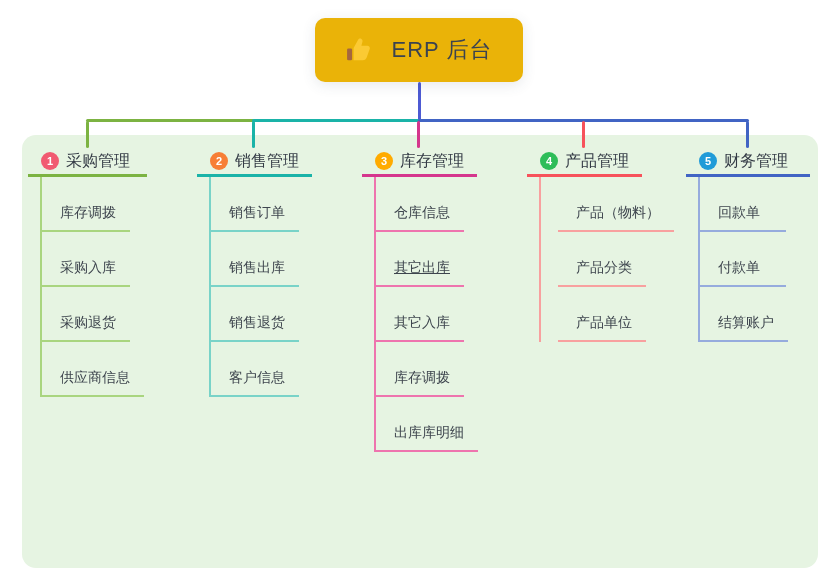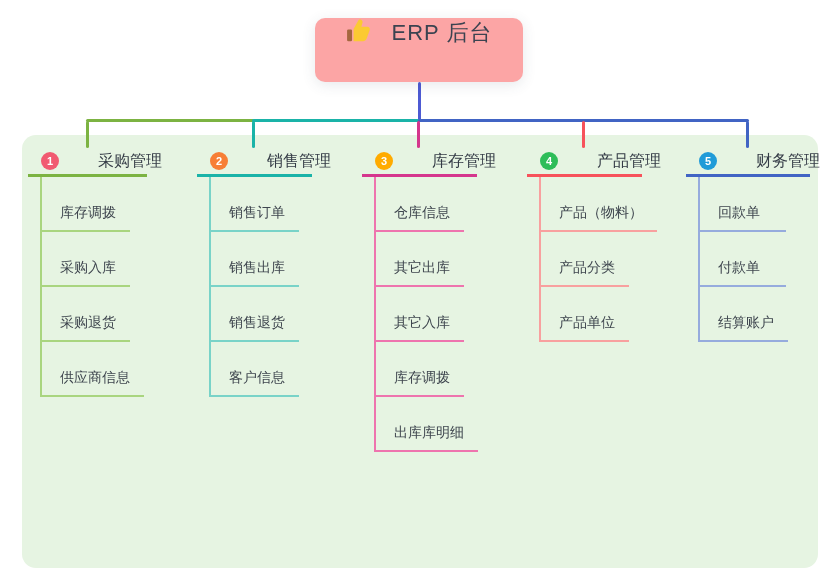--- a/index.html
+++ b/index.html
@@ -6,23 +6,23 @@
   html, body { width: 839px; height: 588px; background: #ffffff; overflow: hidden; }
   body { position: relative; font-family: "Liberation Sans", "DejaVu Sans", sans-serif; }
 
   .panel {
     position: absolute; left: 22px; top: 135px; width: 796px; height: 433px;
     background: #e6f4e2; border-radius: 14px;
   }
 
   .title-box {
     position: absolute; left: 315px; top: 18px; width: 208px; height: 64px;
-    background: #fca5a5; border-radius: 10px;
+    background: #eab308; border-radius: 10px;
     box-shadow: 0 3px 14px rgba(60,70,90,0.12);
-    display: flex; justify-content: center; gap: 20px;
+    display: flex; align-items: center; justify-content: center; gap: 20px;
     cursor: default; z-index: 3;
   }
   .title-box .title-text {
     font-size: 22px; font-weight: 500; color: #3b4350; letter-spacing: 1px;
   }
   .thumb-icon { width: 26px; height: 26px; display: inline-block; }
 
   .line { position: absolute; border-radius: 2px; }
   .v-root   { left: 418px; top: 82px;  width: 3px;  height: 40px; }
   .bus-a    { left: 86px;  top: 119px; width: 168px; height: 3px; }
@@ -41,21 +41,21 @@
 
   .branch-head {
     height: 29px; display: flex; align-items: center; gap: 7px;
     padding-left: 13px; border-bottom: 3px solid #999; cursor: pointer;
   }
   .badge {
     width: 18px; height: 18px; border-radius: 50%; flex: 0 0 18px;
     display: flex; align-items: center; justify-content: center;
     color: #ffffff; font-size: 11px; font-weight: bold; line-height: 1;
   }
-  .branch-label { font-size: 16px; font-weight: 500; color: #343b46; white-space: nowrap; margin-left: 32px; }
+  .branch-label { font-size: 16px; font-weight: 500; color: #343b46; white-space: nowrap; }
 
   .branch-children {
     margin-left: 12px; width: max-content;
     border-left: 2px solid #ccc;
   }
   .child {
     height: 55px; width: max-content; min-width: 86px;
     display: flex; align-items: flex-end;
     padding: 0 14px 8px 18px;
     border-bottom: 2px solid #ccc;
@@ -114,33 +114,33 @@
     </div>
 </div>
 
 <div class="branch branch-2">
   <div class="branch-head" style="border-bottom-color: rgb(213, 54, 141);">
     <span class="badge" style="background: rgb(255, 171, 0);">3</span>
     <span class="branch-label">库存管理</span>
   </div>
   <div class="branch-children" style="border-left-color: rgb(238, 116, 174);">
       <div class="child" style="border-bottom-color: rgb(238, 116, 174);">仓库信息</div>
-      <div class="child" style="border-bottom-color: rgb(238, 116, 174);">其它出库</div>
+      <div class="child" style="border-bottom-color: rgb(238, 116, 174); text-decoration: underline;">其它出库</div>
       <div class="child" style="border-bottom-color: rgb(238, 116, 174); text-align: right;">其它入库</div>
       <div class="child" style="border-bottom-color: rgb(238, 116, 174);">库存调拨</div>
       <div class="child" style="border-bottom-color: rgb(238, 116, 174);">出库库明细</div>
     </div>
 </div>
 
 <div class="branch branch-3">
   <div class="branch-head" style="border-bottom-color: rgb(247, 82, 91);">
     <span class="badge" style="background: rgb(46, 189, 89);">4</span>
     <span class="branch-label">产品管理</span>
   </div>
-  <div class="branch-children" style="border-left-color: rgb(248, 160, 159);">
+  <div class="branch-children" style="border-left-color: rgb(248, 160, 159); padding-left: 17px;">
       <div class="child" style="border-bottom-color: rgb(248, 160, 159);">产品（物料）</div>
       <div class="child" style="border-bottom-color: rgb(248, 160, 159);">产品分类</div>
       <div class="child" style="border-bottom-color: rgb(248, 160, 159);">产品单位</div>
     </div>
 </div>
 
 <div class="branch branch-4">
   <div class="branch-head" style="border-bottom-color: rgb(65, 100, 196);">
     <span class="badge" style="background: rgb(32, 155, 216);">5</span>
     <span class="branch-label">财务管理</span>

